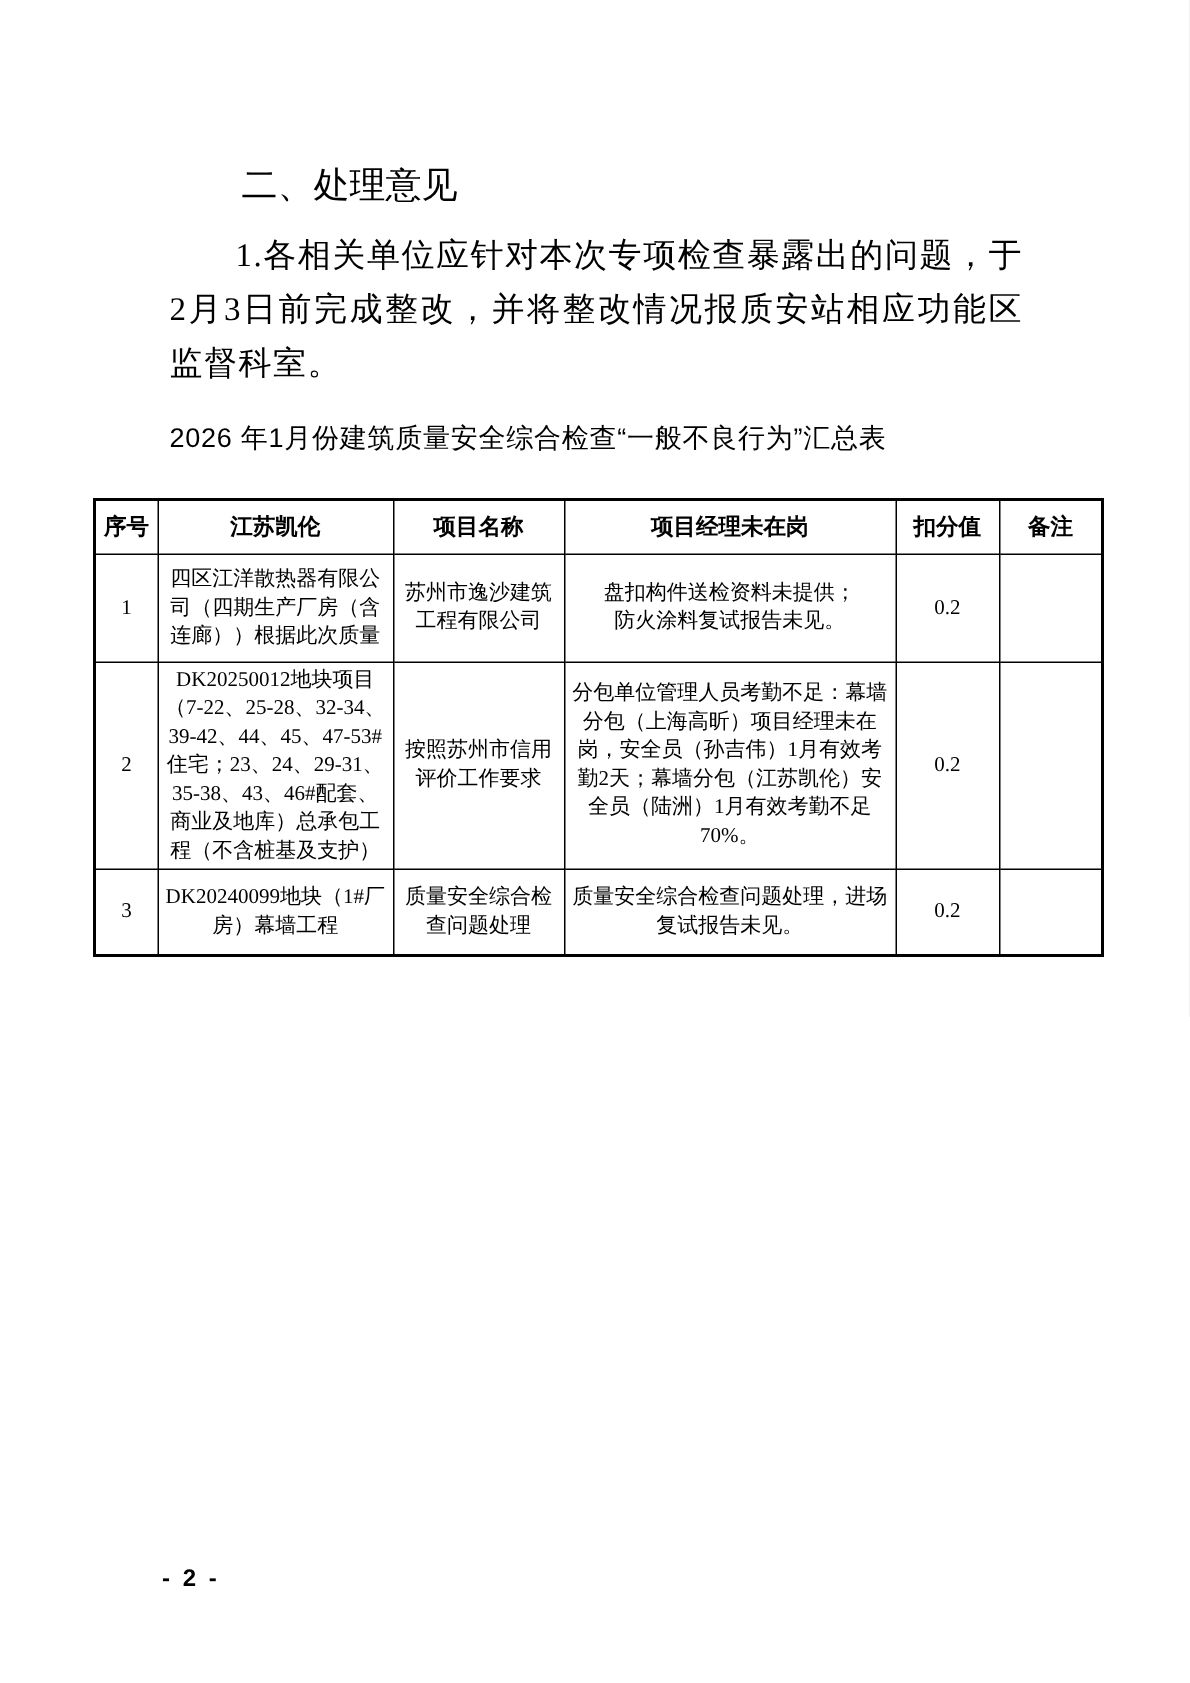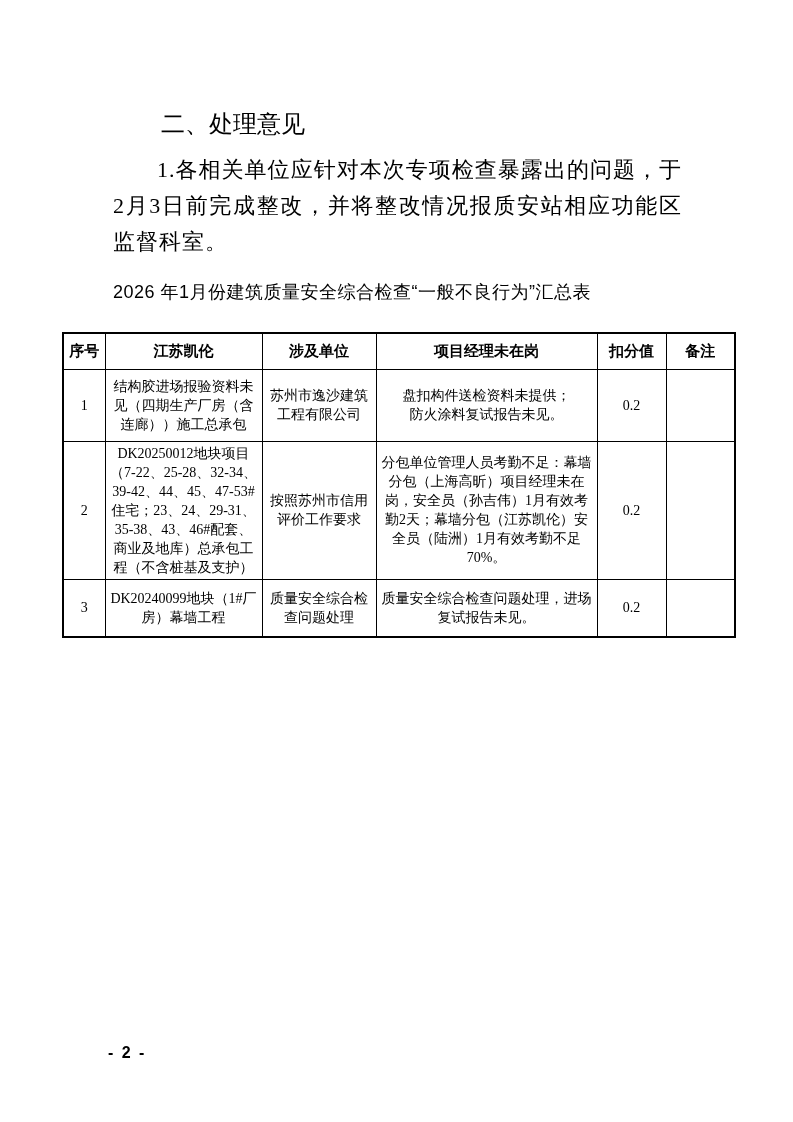--- a/index.html
+++ b/index.html
@@ -116,30 +116,30 @@
         <col class="col-project">
         <col class="col-unit">
         <col class="col-behavior">
         <col class="col-deduction">
         <col class="col-note">
       </colgroup>
       <thead>
         <tr>
           <th>序号</th>
           <th>江苏凯伦</th>
-          <th>涉及单位</th>
+          <th>项目名称</th>
           <th>项目经理未在岗</th>
           <th>扣分值</th>
           <th>备注</th>
         </tr>
       </thead>
       <tbody>
         <tr class="row-1">
           <td>1</td>
-          <td>结构胶进场报验资料未见（四期生产厂房（含连廊））施工总承包</td>
+          <td>四区江洋散热器有限公司（四期生产厂房（含连廊））根据此次质量</td>
           <td>苏州市逸沙建筑工程有限公司</td>
           <td class="behavior-cell">盘扣构件送检资料未提供；
 防火涂料复试报告未见。</td>
           <td class="deduction-cell">0.2</td>
           <td></td>
         </tr>
         <tr class="row-2">
           <td>2</td>
           <td>DK20250012地块项目（7-22、25-28、32-34、39-42、44、45、47-53#住宅；23、24、29-31、35-38、43、46#配套、商业及地库）总承包工程（不含桩基及支护）</td>
           <td>按照苏州市信用评价工作要求</td>

